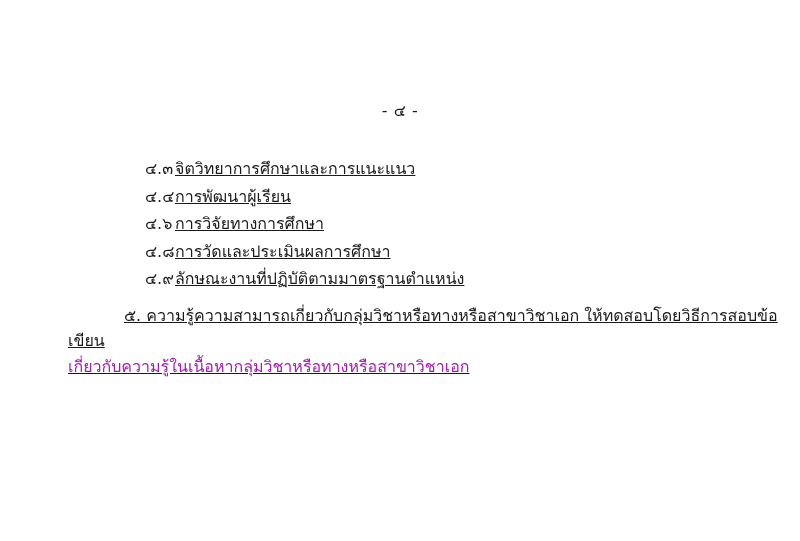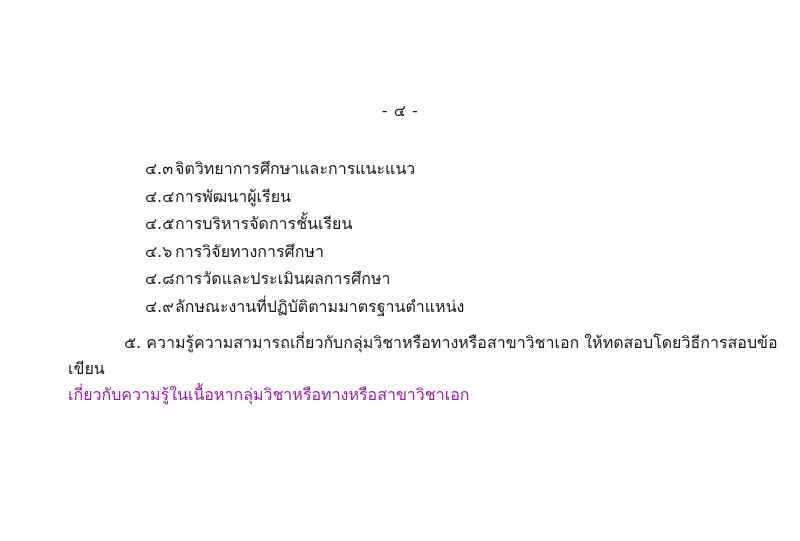--- a/index.html
+++ b/index.html
@@ -25,20 +25,21 @@
     text-align: center;
     font-size: 16px;
     margin-top: 98px;
     letter-spacing: 0.5px;
     color: #1a1a1a;
   }
   .body-block {
     margin-top: 32px;
     padding-left: 60px;
     padding-right: 22px;
+    text-decoration: underline;
   }
   .sub-list {
     margin: 0;
     padding: 0;
     list-style: none;
   }
   .sub-item {
     font-size: 16px;
     line-height: 1.72;
     padding-left: 85px;
@@ -77,23 +78,20 @@
   <div class="body-block">
 
     <ul class="sub-list">
       <li class="sub-item">
         <span class="num">๔.๓</span><span>จิตวิทยาการศึกษาและการแนะแนว</span>
       </li>
       <li class="sub-item">
         <span class="num">๔.๔</span><span>การพัฒนาผู้เรียน</span>
       </li>
       <li class="sub-item">
-        <span class="num">๔.๕</span><span>การบริหารจัดการชั้นเรียน</span>
-      </li>
-      <li class="sub-item">
         <span class="num">๔.๖</span><span>การวิจัยทางการศึกษา</span>
       </li>
       <li class="sub-item">
         <span class="num">๔.๘</span><span>การวัดและประเมินผลการศึกษา</span>
       </li>
       <li class="sub-item">
         <span class="num">๔.๙</span><span>ลักษณะงานที่ปฏิบัติตามมาตรฐานตำแหน่ง</span>
       </li>
     </ul>
 

